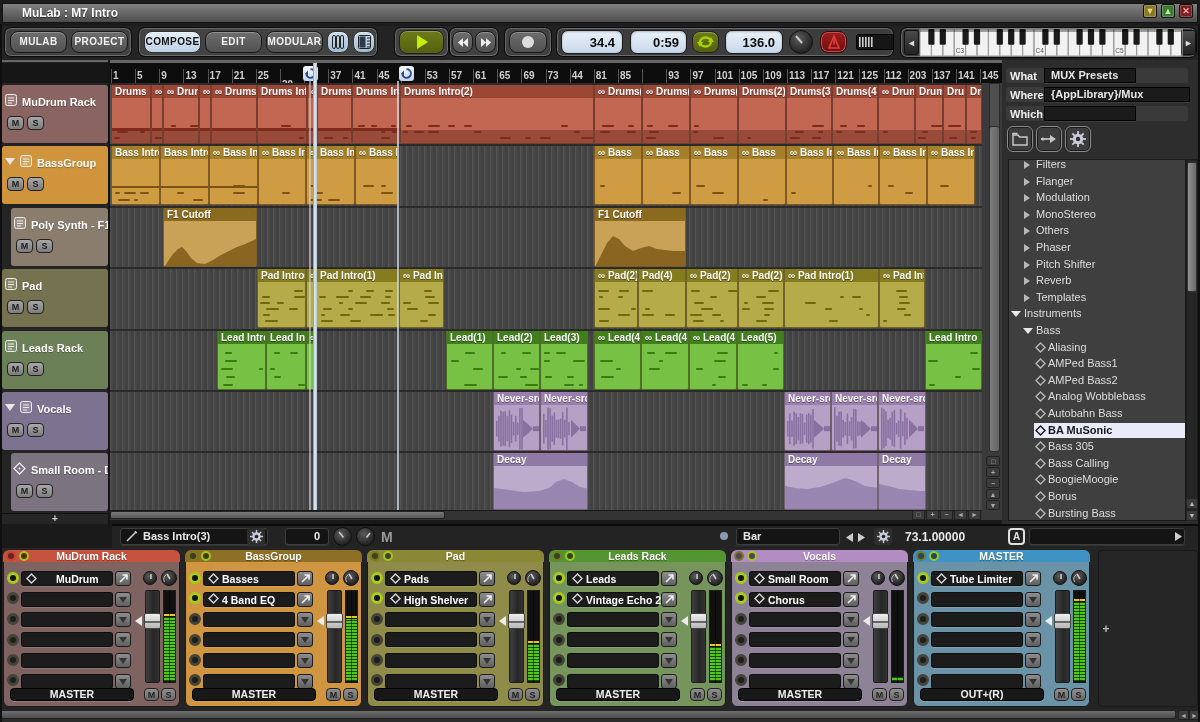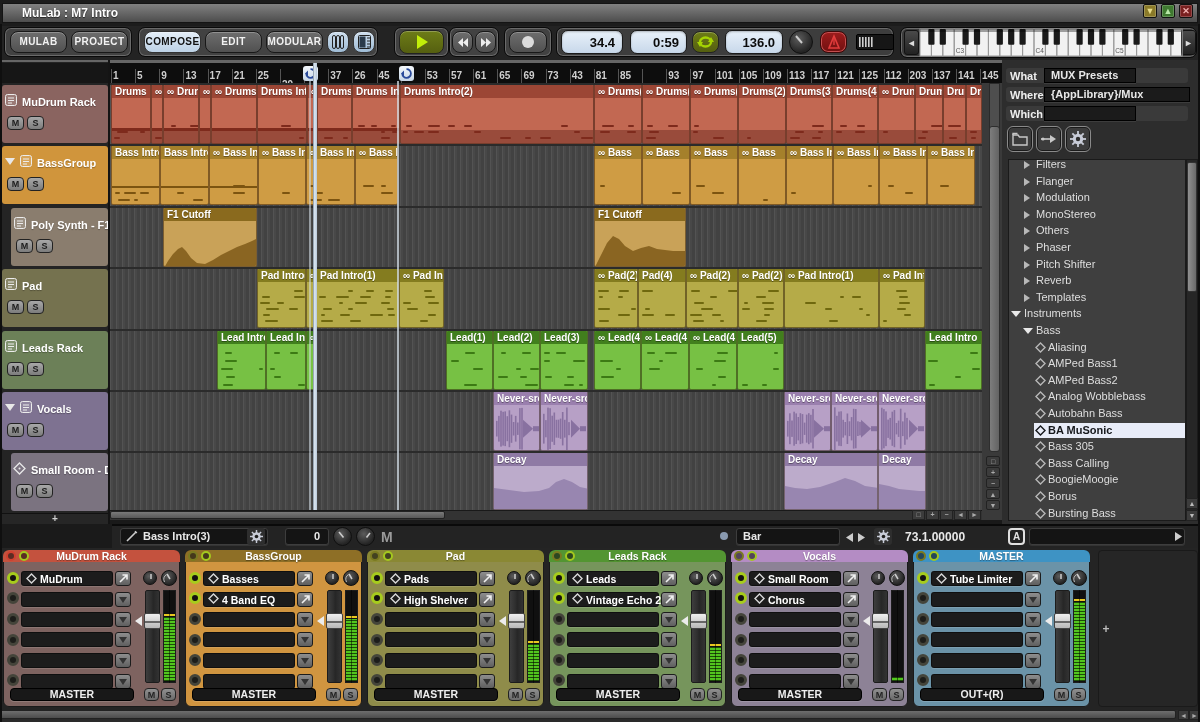--- a/index.html
+++ b/index.html
@@ -233,39 +233,39 @@
 <div class="a" style="left:123.7px;top:7px;color:#cfcfcf;font:bold 10px 'Liberation Sans',sans-serif">21</div>
 <div class="a" style="left:145.8px;top:6px;width:1px;height:14px;background:#555"></div>
 <div class="a" style="left:147.8px;top:7px;color:#cfcfcf;font:bold 10px 'Liberation Sans',sans-serif">25</div>
 <div class="a" style="left:170.0px;top:6px;width:1px;height:14px;background:#555"></div>
 <div class="a" style="left:172.0px;top:16px;color:#cfcfcf;font:bold 10px 'Liberation Sans',sans-serif">29</div>
 <div class="a" style="left:194.1px;top:6px;width:1px;height:14px;background:#555"></div>
 <div class="a" style="left:196.1px;top:7px;color:#cfcfcf;font:bold 10px 'Liberation Sans',sans-serif">33</div>
 <div class="a" style="left:218.3px;top:6px;width:1px;height:14px;background:#555"></div>
 <div class="a" style="left:220.3px;top:7px;color:#cfcfcf;font:bold 10px 'Liberation Sans',sans-serif">37</div>
 <div class="a" style="left:242.4px;top:6px;width:1px;height:14px;background:#555"></div>
-<div class="a" style="left:244.4px;top:7px;color:#cfcfcf;font:bold 10px 'Liberation Sans',sans-serif">26</div>
+<div class="a" style="left:244.4px;top:7px;color:#cfcfcf;font:bold 10px 'Liberation Sans',sans-serif">41</div>
 <div class="a" style="left:266.5px;top:6px;width:1px;height:14px;background:#555"></div>
 <div class="a" style="left:268.5px;top:7px;color:#cfcfcf;font:bold 10px 'Liberation Sans',sans-serif">45</div>
 <div class="a" style="left:290.7px;top:6px;width:1px;height:14px;background:#555"></div>
 <div class="a" style="left:292.7px;top:7px;color:#cfcfcf;font:bold 10px 'Liberation Sans',sans-serif">49</div>
 <div class="a" style="left:314.8px;top:6px;width:1px;height:14px;background:#555"></div>
 <div class="a" style="left:316.8px;top:7px;color:#cfcfcf;font:bold 10px 'Liberation Sans',sans-serif">53</div>
 <div class="a" style="left:339.0px;top:6px;width:1px;height:14px;background:#555"></div>
 <div class="a" style="left:341.0px;top:7px;color:#cfcfcf;font:bold 10px 'Liberation Sans',sans-serif">57</div>
 <div class="a" style="left:363.1px;top:6px;width:1px;height:14px;background:#555"></div>
 <div class="a" style="left:365.1px;top:7px;color:#cfcfcf;font:bold 10px 'Liberation Sans',sans-serif">61</div>
 <div class="a" style="left:387.2px;top:6px;width:1px;height:14px;background:#555"></div>
 <div class="a" style="left:389.2px;top:7px;color:#cfcfcf;font:bold 10px 'Liberation Sans',sans-serif">65</div>
 <div class="a" style="left:411.4px;top:6px;width:1px;height:14px;background:#555"></div>
 <div class="a" style="left:413.4px;top:7px;color:#cfcfcf;font:bold 10px 'Liberation Sans',sans-serif">69</div>
 <div class="a" style="left:435.5px;top:6px;width:1px;height:14px;background:#555"></div>
 <div class="a" style="left:437.5px;top:7px;color:#cfcfcf;font:bold 10px 'Liberation Sans',sans-serif">73</div>
 <div class="a" style="left:459.7px;top:6px;width:1px;height:14px;background:#555"></div>
-<div class="a" style="left:461.7px;top:7px;color:#cfcfcf;font:bold 10px 'Liberation Sans',sans-serif">43</div>
+<div class="a" style="left:461.7px;top:7px;color:#cfcfcf;font:bold 10px 'Liberation Sans',sans-serif">44</div>
 <div class="a" style="left:483.8px;top:6px;width:1px;height:14px;background:#555"></div>
 <div class="a" style="left:485.8px;top:7px;color:#cfcfcf;font:bold 10px 'Liberation Sans',sans-serif">81</div>
 <div class="a" style="left:507.9px;top:6px;width:1px;height:14px;background:#555"></div>
 <div class="a" style="left:509.9px;top:7px;color:#cfcfcf;font:bold 10px 'Liberation Sans',sans-serif">85</div>
 <div class="a" style="left:532.1px;top:6px;width:1px;height:14px;background:#555"></div>
 <div class="a" style="left:534.1px;top:23px;color:#cfcfcf;font:bold 10px 'Liberation Sans',sans-serif">89</div>
 <div class="a" style="left:556.2px;top:6px;width:1px;height:14px;background:#555"></div>
 <div class="a" style="left:558.2px;top:7px;color:#cfcfcf;font:bold 10px 'Liberation Sans',sans-serif">93</div>
 <div class="a" style="left:580.4px;top:6px;width:1px;height:14px;background:#555"></div>
 <div class="a" style="left:582.4px;top:7px;color:#cfcfcf;font:bold 10px 'Liberation Sans',sans-serif">97</div>
@@ -1048,21 +1048,21 @@
 <div class="a" style="left:0;top:548px;width:1200px;height:162px;background:#242424"></div>
 <div class="a" style="left:3px;top:550px;width:177px;height:157px;background:#7e6360;border-radius:6px;border:1px solid #1a1a1a"></div>
 <div class="a" style="left:3px;top:550px;width:177px;height:12px;background:#c4523e;border-radius:6px 6px 0 0;color:#fff;font:bold 10.5px/12px 'Liberation Sans',sans-serif;text-align:center;text-shadow:0 1px 1px rgba(0,0,0,.35)">MuDrum Rack</div>
 <div class="a" style="left:6px;top:551px;width:10px;height:10px;border-radius:50%;border:2.5px solid #d04030;background:rgba(20,20,20,.6);box-sizing:border-box"></div>
 <div class="a" style="left:19px;top:551px;width:10px;height:10px;border-radius:50%;border:2.5px solid #a4c81e;background:rgba(20,20,20,.6);box-sizing:border-box"></div>
 <div class="led" style="left:7px;top:572px;background:#151210;border-color:#a7cc1c"></div>
 <div class="slot" style="left:21px;top:571px;width:92px;height:15px"></div>
 <svg width="9" height="9" style="left:27px;top:574px">
       <path d="M4.5 0L9 4.5 4.5 9 0 4.5Z" fill="none" stroke="#d8d8d8" stroke-width="1.4"></path>
     </svg>
-<div class="a" style="left:40px;top:573px;color:#fff;font:bold 10.5px 'Liberation Sans',sans-serif;white-space:nowrap">MuDrum</div>
+<div class="a" style="left:56px;top:573px;color:#fff;font:bold 10.5px 'Liberation Sans',sans-serif;white-space:nowrap">MuDrum</div>
 <div class="sbt" style="left:115px;top:571px">
       <svg width="9" height="9">
         <path d="M1 8L8 1M3.5 1H8v4.5" stroke="#f0f0f0" stroke-width="1.6" fill="none"></path>
       </svg>
     </div>
 <div class="led" style="left:7px;top:592px;background:#1d1d1a;border-color:#44443a"></div>
 <div class="slot" style="left:21px;top:592px;width:92px;height:15px"></div>
 <div class="sbt" style="left:115px;top:592px">
       <div style="width:0;height:0;border-left:4px solid transparent;border-right:4px solid transparent;border-top:6px solid #333"></div>
     </div>

